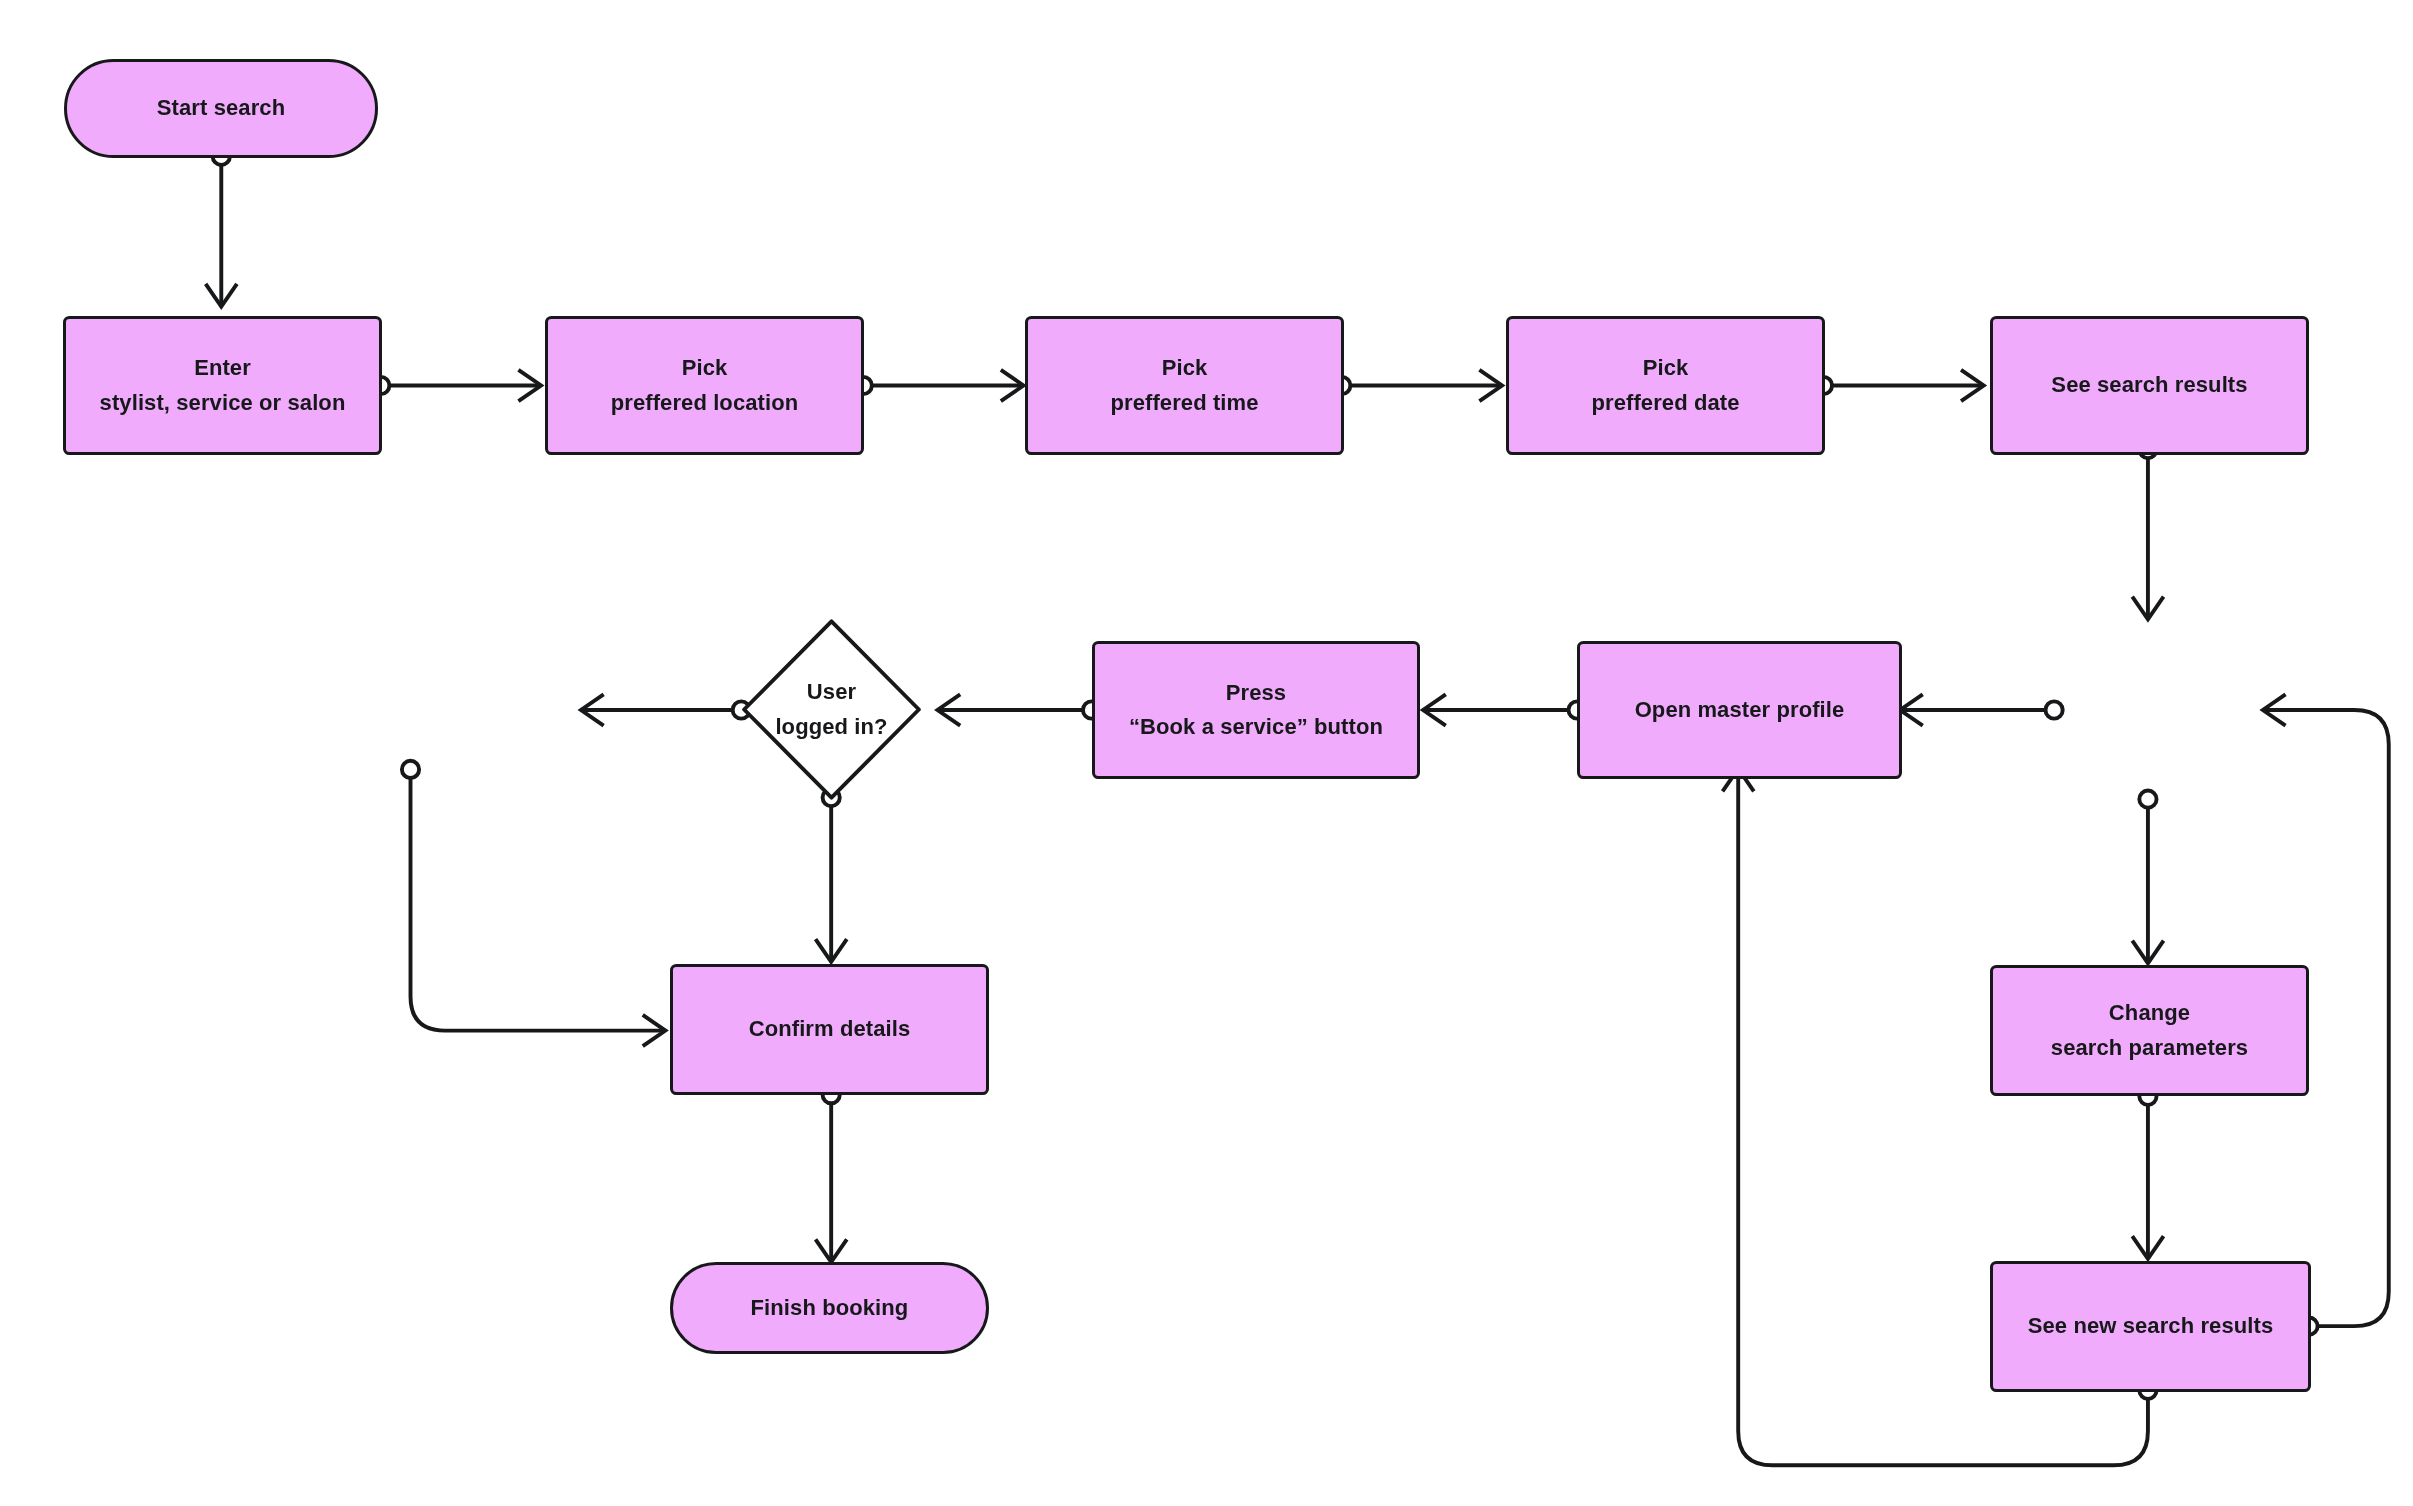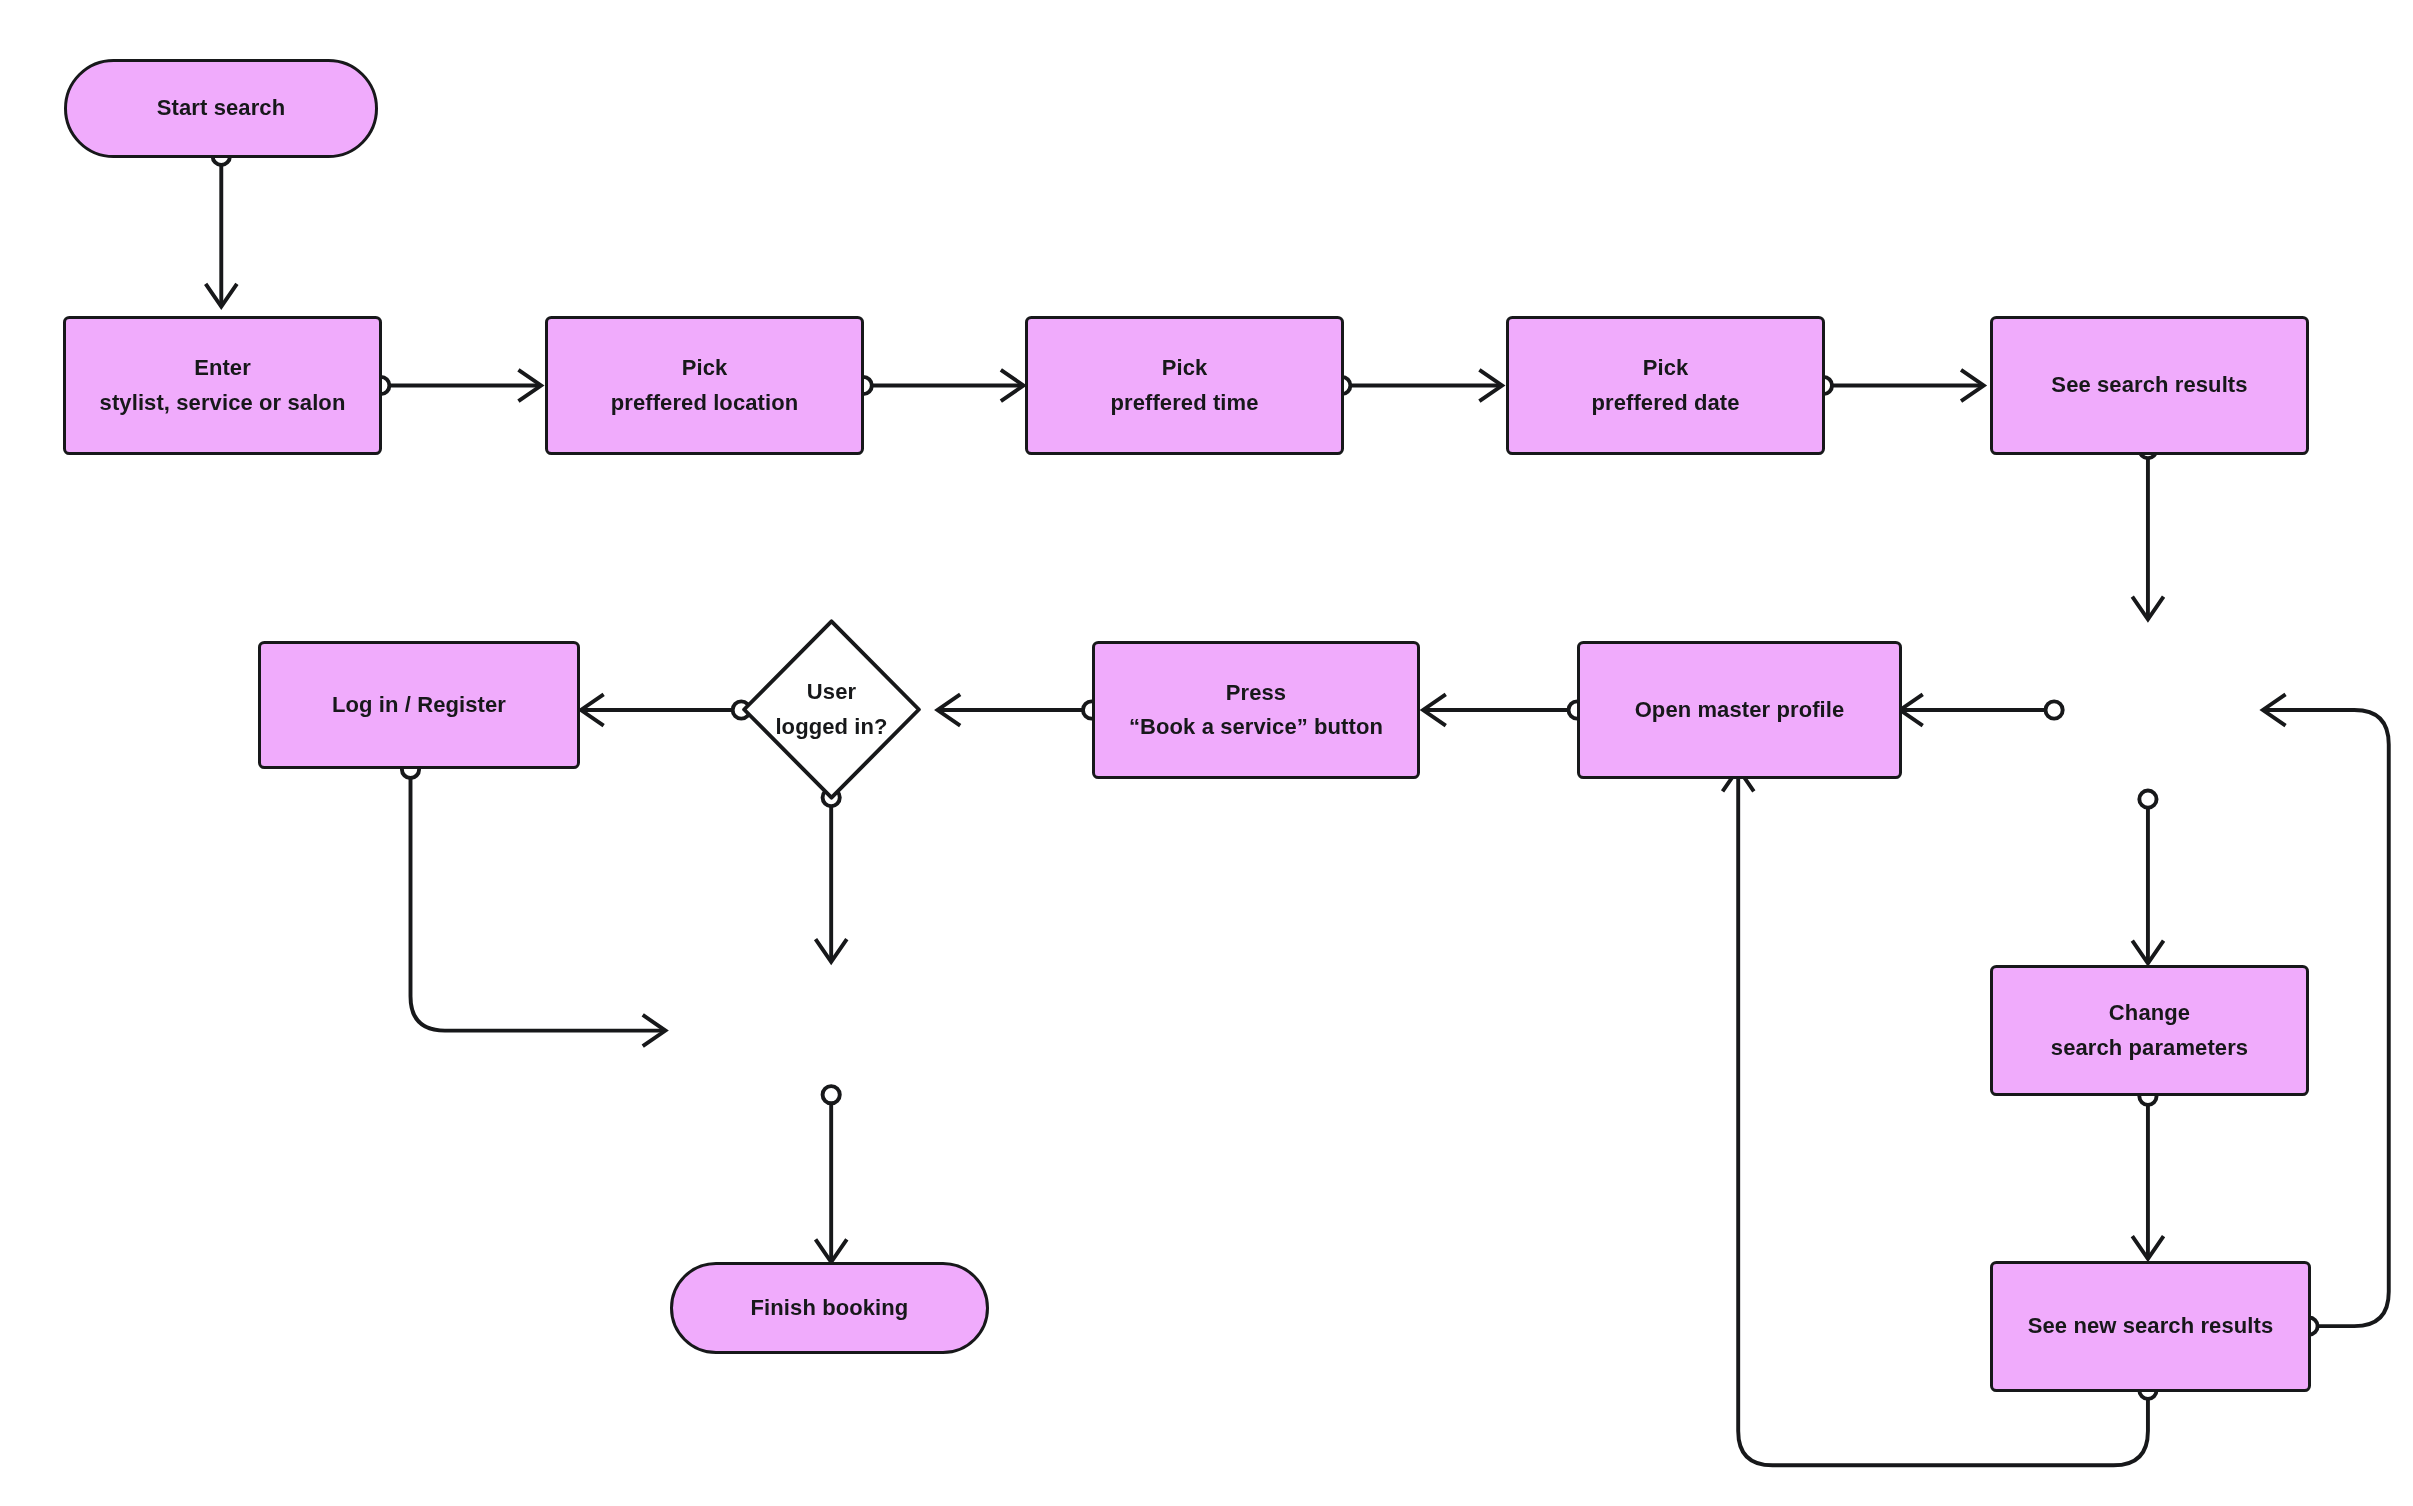--- a/index.html
+++ b/index.html
@@ -228,24 +228,24 @@
   <div class="diamond-wrap" style="left:741px; top:618px; width:181px; height:183px;">
     <svg class="diamond-shape" viewBox="0 0 232 234" xmlns="http://www.w3.org/2000/svg">
       <polygon points="116,4 228,117 116,230 4,117" fill="#ffffff" stroke="#17181a" stroke-width="5" stroke-linejoin="round"></polygon>
     </svg>
     <span class="diamond-label">
       <span>User</span><br>
       <span>logged in?</span>
     </span>
   </div>
 
-  <div class="node process" style="left:258px; top:641px; width:322px; height:128px;">
-    <span>Log in / Register</span>
-  </div>
-
+
+  <div class="node process" style="left:670px; top:964px; width:319px; height:131px;">
+    <span>Confirm details</span>
+  </div>
 
   <div class="node terminator" style="left:670px; top:1262px; width:319px; height:92px;text-align:center;">
     <span>Finish booking</span>
   </div>
 
   <div class="node process" style="left:1990px; top:965px; width:319px; height:131px;">
     <span>Change</span>
     <span class="line2">search parameters</span>
   </div>
 

